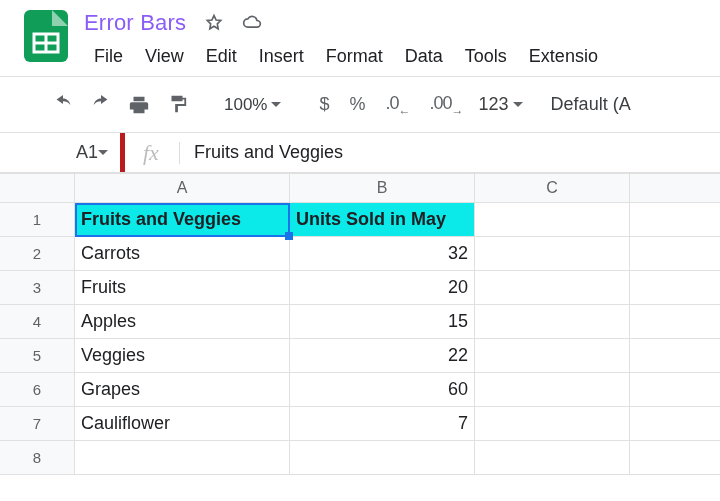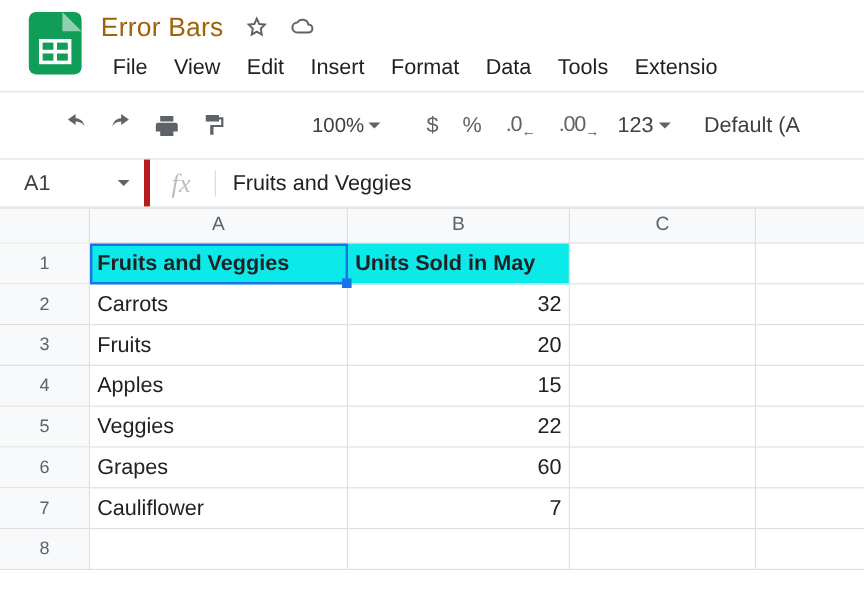--- a/index.html
+++ b/index.html
@@ -2,39 +2,39 @@
 <html><head>
 <meta charset="utf-8">
 <style>
   * { box-sizing: border-box; margin: 0; padding: 0; }
   html, body { width: 720px; height: 501px; font-family: Arial, Helvetica, sans-serif; font-size: 14px; color: #202124; background: #fff; overflow: hidden; }
   
   .titlebar { display: flex; align-items: flex-start; gap: 14px; padding: 8px 0 0 22px; height: 72px; }
   .doc-icon { width: 48px; height: 56px; }
   .title-col { display: flex; flex-direction: column; }
   .title-row { display: flex; align-items: center; gap: 18px; height: 30px; }
-  .doc-title { font-size: 22px; color: #a16207; font-weight: 400; letter-spacing: 0.2px; }
+  .doc-title { font-size: 22px; color: #8b5cf6; font-weight: 400; letter-spacing: 0.2px; }
   .title-ic { width: 20px; height: 20px; fill: #5f6368; display: flex; align-items:center; justify-content:center;}
   .menubar { display: flex; gap: 2px; margin-top: 4px; }
   .menu-item { padding: 4px 10px; font-size: 18px; color: #202124; border-radius: 4px; cursor: pointer; }
   .divider { height: 1px; background: #e0e0e0; margin: 4px 0 0 0; }
   
   .toolbar { display: flex; align-items: center; gap: 8px; padding: 10px 0 10px 48px; height: 56px; border-bottom: 1px solid #e0e0e0; }
   .tbtn { width: 30px; height: 30px; display:flex; align-items:center; justify-content:center; color:#5f6368; cursor:pointer; border-radius:4px; }
   .tbtn svg { width:22px; height:22px; fill:#5f6368; }
   .tsep { width: 10px; }
-  .zoom { display:flex; align-items:center; gap:4px; font-size:17px; color:#3c4043; cursor:pointer; padding:0 6px;margin-left:36px;}
+  .zoom { display:flex; align-items:center; gap:4px; font-size:17px; color:#3c4043; cursor:pointer; padding:0 6px;}
   .caret-down { width:0; height:0; border-left:5px solid transparent; border-right:5px solid transparent; border-top:5px solid #5f6368; }
   .ttext { font-size:18px; color:#5f6368; padding:0 6px; cursor:pointer; }
   .ttight { letter-spacing:-1px; }
   .ntext { font-size:18px; color:#404040; padding:0 2px; display:flex; align-items:center; gap:4px; cursor:pointer;}
   .font-name { font-size:18px; color:#3c4043; white-space:nowrap; }
   
   .formula-row { display:flex; align-items:center; height:40px; border-bottom:1px solid #e0e0e0; }
-  .namebox { width:120px; display:flex; align-items:center; justify-content:space-between; padding:0 12px 0 20px; font-size:18px; color:#3c4043; cursor:pointer;}
+  .namebox { width:120px; display:flex; align-items:center; justify-content:flex-end; padding:0 12px 0 20px; font-size:18px; color:#3c4043; cursor:pointer;}
   .fx { font-family: 'Times New Roman', serif; font-style: italic; font-size:22px; color:#bdbdbd; padding: 0 20px 0 18px; border-left:5px solid #b91c1c; height:100%; display:flex; align-items:center;}
   .fx-sep { width:1px; height:22px; background:#dadce0; margin-right:14px;}
   .formula-val { font-size:18px; color:#202124; flex:1; }
   
   .grid { position:relative; }
   .row { display:flex; height:34px; }
   .hdr-row { height:30px; background:#f8f9fa; border-bottom:1px solid #e0e0e0; border-top:1px solid #e0e0e0;}
   .rowhdr { width:75px; min-width:75px; background:#f8f9fa; border-right:1px solid #e0e0e0; border-bottom:1px solid #e0e0e0; display:flex; align-items:center; justify-content:center; font-size:15px; color:#5f6368; cursor:pointer;}
   .colhdr { border-right:1px solid #e0e0e0; display:flex; align-items:center; justify-content:center; font-size:16px; color:#5f6368; cursor:pointer;}
   .cell { border-right:1px solid #e0e0e0; border-bottom:1px solid #e0e0e0; display:flex; align-items:center; font-size:18px; padding:0 6px; cursor:cell; overflow:hidden; white-space:nowrap;}

